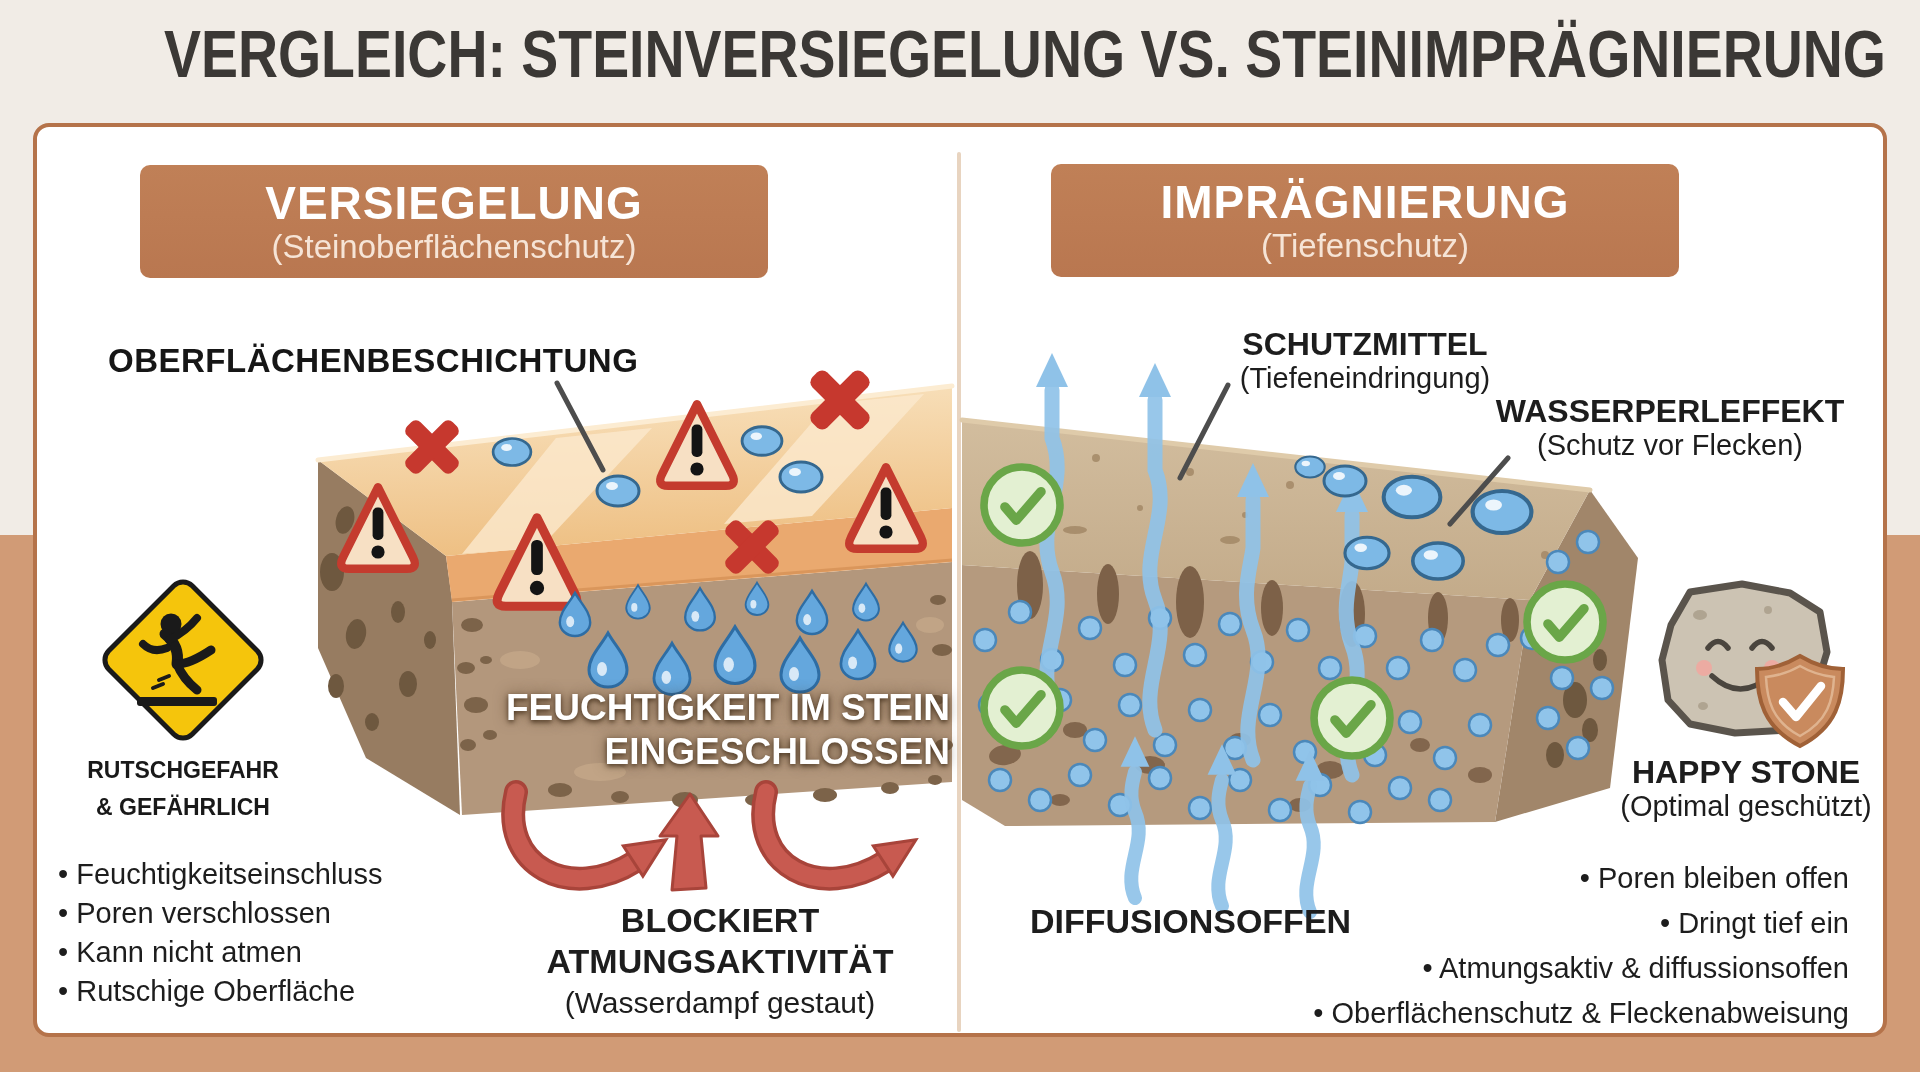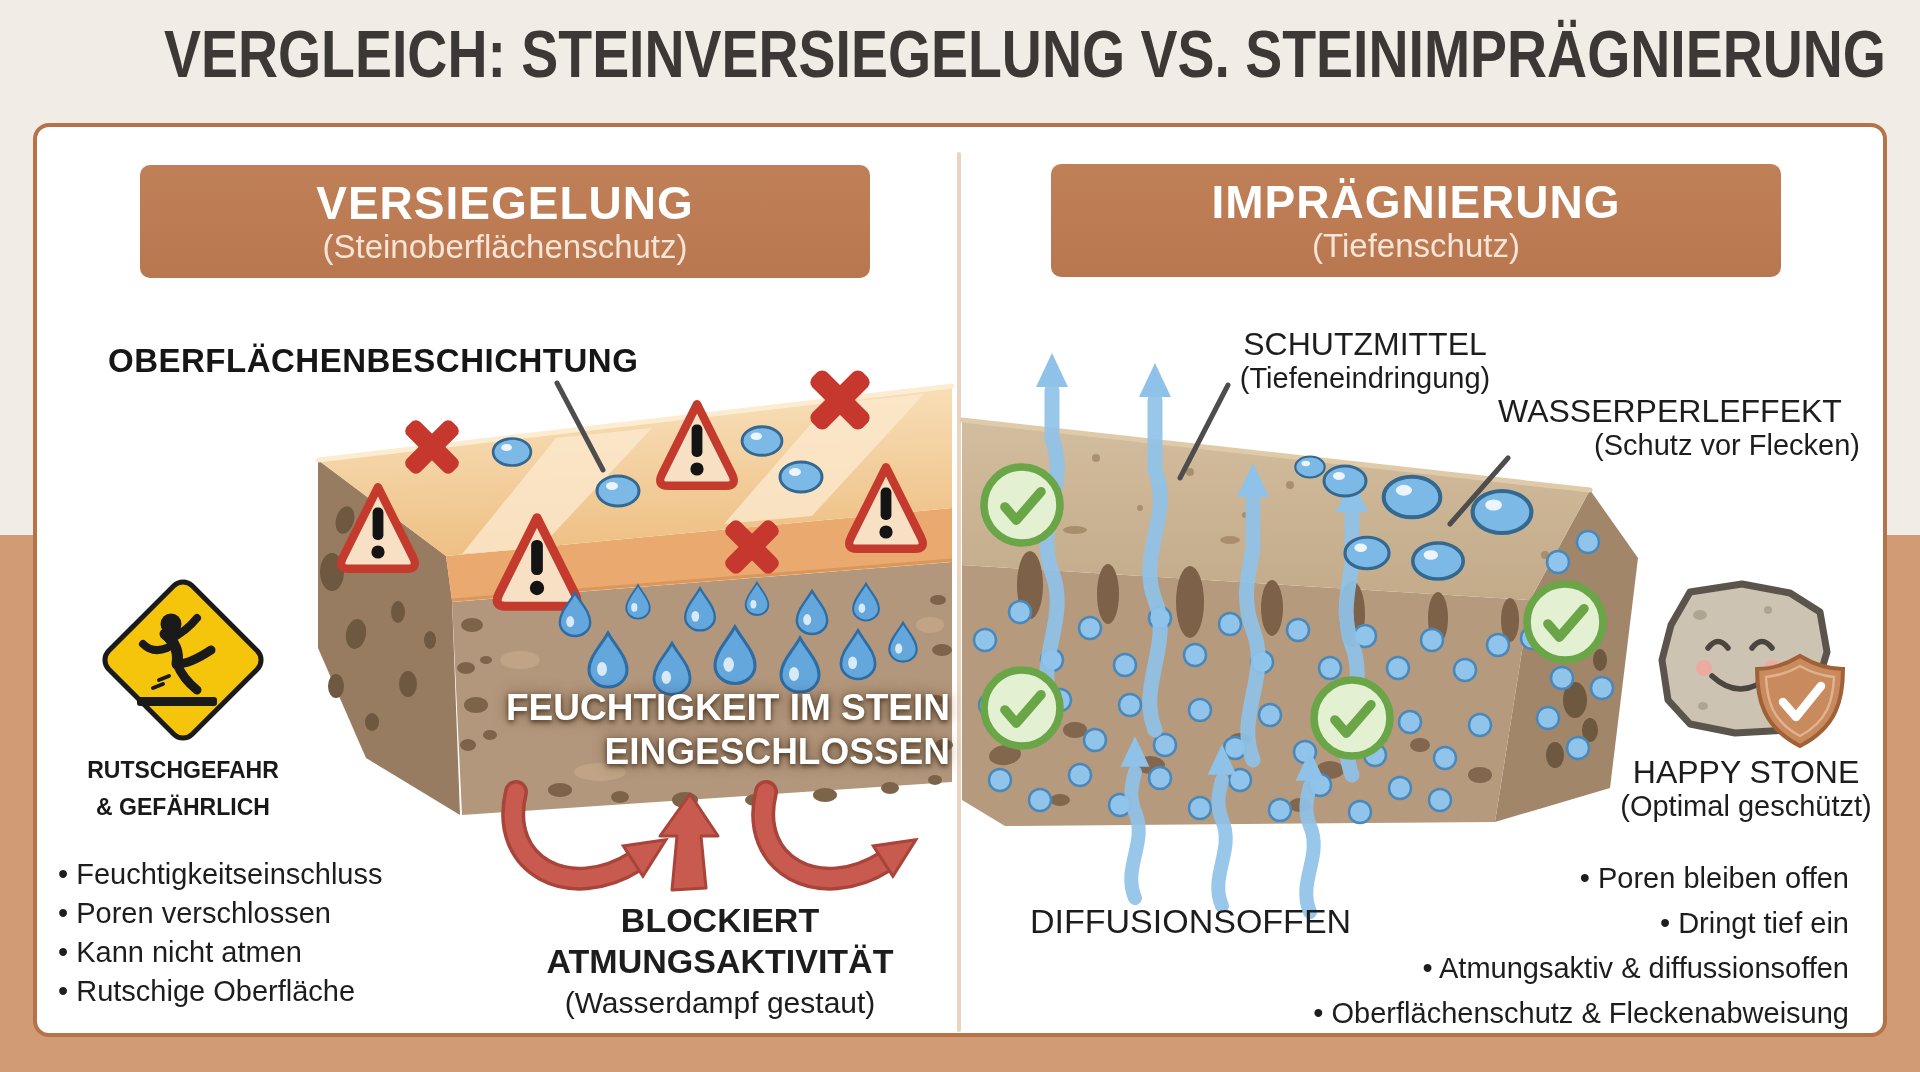--- a/index.html
+++ b/index.html
@@ -10,48 +10,48 @@
     color:#1d1d1d;
   }
   .abs{position:absolute;}
   #bg-bottom{left:0;top:535px;width:1920px;height:537px;background:#d19b76;}
   #main-title{left:0;top:16px;width:1920px;text-align:center;
     font-size:66px;font-weight:bold;color:#3b3835;white-space:nowrap;}
   #main-title span{display:inline-block;transform:scaleX(.84);transform-origin:center;letter-spacing:0;}
   #card{left:33px;top:123px;width:1846px;height:906px;background:#ffffff;
     border:4px solid #b5734a;border-radius:16px;}
   #divider{left:957px;top:152px;width:4px;height:880px;background:#e8d4c0;border-radius:2px;}
-  .hdr{width:730px;height:113px;border-radius:10px;
+  .hdr{width:628px;height:113px;border-radius:10px;
     background:linear-gradient(180deg,#c08057 0%,#b97750 100%);
     display:flex;flex-direction:column;align-items:center;justify-content:center;}
   .hdr .t{font-size:46px;font-weight:bold;color:#ffffff;line-height:50px;letter-spacing:1px;}
   .hdr .s{font-size:33px;color:#f6e4d6;line-height:37px;}
   #hdr-left{left:140px;top:165px;}
   #hdr-right{left:1051px;top:164px;}
   .lbl-b{font-weight:bold;color:#161616;}
   #coating-label{left:108px;top:342px;font-size:33px;letter-spacing:.5px;text-align:center;}
   #moisture-caption{left:490px;top:686px;width:460px;text-align:right;
     font-size:37px;font-weight:bold;color:#ffffff;line-height:44px;
     text-shadow:0 2px 5px rgba(62,42,22,.9),0 0 14px rgba(62,42,22,.55);}
   #hazard-caption{left:33px;top:752px;width:300px;text-align:center;
     font-size:23px;font-weight:bold;line-height:37px;color:#191919;}
   ul.blist{list-style:none;margin:0;padding:0;font-size:29px;color:#1d1d1d;}
   #left-bullets{left:58px;top:855px;line-height:39px;}
   #right-bullets{right:71px;top:856px;line-height:45px;text-align:right;}
   #blocked-caption{left:510px;top:900px;width:420px;text-align:center;}
   #blocked-caption .t{font-size:34px;font-weight:bold;line-height:41px;}
   #blocked-caption .s{font-size:30px;line-height:37px;margin-top:2px;}
   .callout{text-align:center;}
-  .callout .t{font-weight:normal;}
+  .callout .t{font-weight:bold;}
   #agent-label{left:1210px;top:326px;width:310px;}
   #agent-label .t{font-size:32px;line-height:36px;}
   #agent-label .s{font-size:29px;line-height:33px;}
   #beading-label{left:1480px;top:393px;width:380px;}
   #beading-label .t{font-size:32px;line-height:36px;}
-  #beading-label .s{font-size:29px;line-height:33px;text-align:right;}
+  #beading-label .s{font-size:29px;line-height:33px;}
   #diffusion-caption{left:1030px;top:901px;width:310px;}
   #diffusion-caption .t{font-size:34px;line-height:40px;}
   #diffusion-caption .s{font-size:30px;line-height:36px;}
   #happy-caption{left:1596px;top:754px;width:300px;}
   #happy-caption .t{font-size:32px;line-height:36px;}
   #happy-caption .s{font-size:29px;line-height:33px;}
   #art{left:0;top:0;width:1920px;height:1072px;pointer-events:none;}
   .wav{fill:none;stroke:#8fc2e8;stroke-width:15;stroke-linecap:round;opacity:.92;}
   .wavb{fill:none;stroke:#8fc2e8;stroke-width:14;stroke-linecap:round;opacity:.92;}
   .ptr{stroke:#4d4d4d;stroke-width:5;stroke-linecap:round;}

